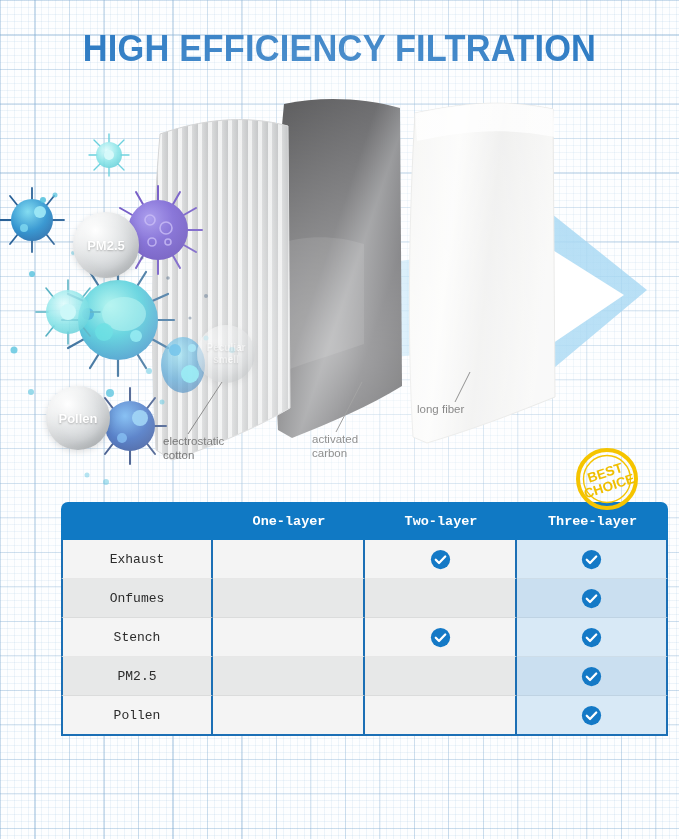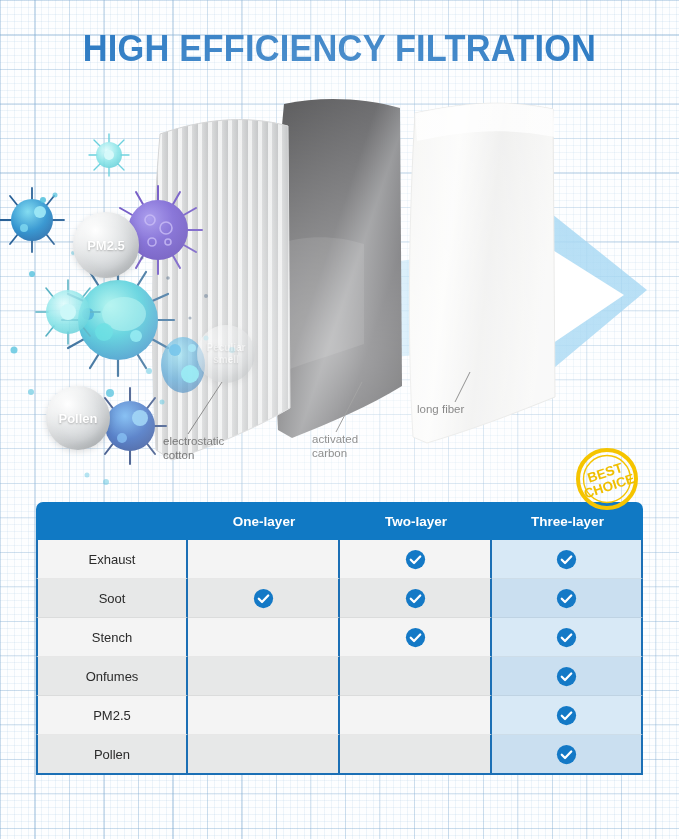--- a/index.html
+++ b/index.html
@@ -50,21 +50,21 @@
     color:#ffffff;font-weight:bold;font-size:13px;text-shadow:0 1px 2px rgba(0,0,0,.35);
   }
   .cap{position:absolute;font-size:11.5px;color:#353535;line-height:14px;font-family:"Liberation Sans", sans-serif;}
 
   
   #badge{position:absolute;left:576px;top:448px;width:62px;height:62px;z-index:40;}
 
   
   #table-wrap{position:absolute;left:36px;top:502px;width:607px;height:309px;z-index:20;}
   table{border-collapse:separate;border-spacing:0;width:607px;table-layout:fixed;
-        font-family:Liberation Sans, sans-serif;}
+        font-family:Liberation Mono, monospace;padding-left:25px;}
   thead th{
     background:#1079c4;color:#fff;font-size:13.5px;font-weight:bold;
     height:38px;padding:0;text-align:center;border:none;
   }
   thead th:first-child{border-top-left-radius:7px;}
   thead th:last-child{border-top-right-radius:7px;}
   tbody td{
     height:38px;font-size:13px;color:#2a2a2a;text-align:center;padding:0;
     border-right:2px solid #1b6fb5;border-bottom:1px solid rgba(0,0,0,.05);
   }
@@ -395,50 +395,35 @@
             <td class="col-2"><svg class="check" viewBox="0 0 24 24">
                 <circle cx="12" cy="12" r="11" fill="#1479c6"></circle>
                 <path d="M6.6 12.3 L10.3 16 L17.4 8.6" fill="none" stroke="#ffffff" stroke-width="2.6" stroke-linecap="round" stroke-linejoin="round"></path>
               </svg></td>
             <td class="col-3"><svg class="check" viewBox="0 0 24 24">
                 <circle cx="12" cy="12" r="11" fill="#1479c6"></circle>
                 <path d="M6.6 12.3 L10.3 16 L17.4 8.6" fill="none" stroke="#ffffff" stroke-width="2.6" stroke-linecap="round" stroke-linejoin="round"></path>
               </svg></td>
           </tr>
           <tr>
-            <td class="col-0"><span class="rowlabel">Soot</span></td>
-            <td class="col-1"><svg class="check" viewBox="0 0 24 24">
-                <circle cx="12" cy="12" r="11" fill="#1479c6"></circle>
-                <path d="M6.6 12.3 L10.3 16 L17.4 8.6" fill="none" stroke="#ffffff" stroke-width="2.6" stroke-linecap="round" stroke-linejoin="round"></path>
-              </svg></td>
-            <td class="col-2"><svg class="check" viewBox="0 0 24 24">
-                <circle cx="12" cy="12" r="11" fill="#1479c6"></circle>
-                <path d="M6.6 12.3 L10.3 16 L17.4 8.6" fill="none" stroke="#ffffff" stroke-width="2.6" stroke-linecap="round" stroke-linejoin="round"></path>
-              </svg></td>
+            <td class="col-0"><span class="rowlabel">Onfumes</span></td>
+            <td class="col-1"><span class="blank"></span></td>
+            <td class="col-2"><span class="blank"></span></td>
             <td class="col-3"><svg class="check" viewBox="0 0 24 24">
                 <circle cx="12" cy="12" r="11" fill="#1479c6"></circle>
                 <path d="M6.6 12.3 L10.3 16 L17.4 8.6" fill="none" stroke="#ffffff" stroke-width="2.6" stroke-linecap="round" stroke-linejoin="round"></path>
               </svg></td>
           </tr>
           <tr>
             <td class="col-0"><span class="rowlabel">Stench</span></td>
             <td class="col-1"><span class="blank"></span></td>
             <td class="col-2"><svg class="check" viewBox="0 0 24 24">
                 <circle cx="12" cy="12" r="11" fill="#1479c6"></circle>
                 <path d="M6.6 12.3 L10.3 16 L17.4 8.6" fill="none" stroke="#ffffff" stroke-width="2.6" stroke-linecap="round" stroke-linejoin="round"></path>
               </svg></td>
-            <td class="col-3"><svg class="check" viewBox="0 0 24 24">
-                <circle cx="12" cy="12" r="11" fill="#1479c6"></circle>
-                <path d="M6.6 12.3 L10.3 16 L17.4 8.6" fill="none" stroke="#ffffff" stroke-width="2.6" stroke-linecap="round" stroke-linejoin="round"></path>
-              </svg></td>
-          </tr>
-          <tr>
-            <td class="col-0"><span class="rowlabel">Onfumes</span></td>
-            <td class="col-1"><span class="blank"></span></td>
-            <td class="col-2"><span class="blank"></span></td>
             <td class="col-3"><svg class="check" viewBox="0 0 24 24">
                 <circle cx="12" cy="12" r="11" fill="#1479c6"></circle>
                 <path d="M6.6 12.3 L10.3 16 L17.4 8.6" fill="none" stroke="#ffffff" stroke-width="2.6" stroke-linecap="round" stroke-linejoin="round"></path>
               </svg></td>
           </tr>
           <tr>
             <td class="col-0"><span class="rowlabel">PM2.5</span></td>
             <td class="col-1"><span class="blank"></span></td>
             <td class="col-2"><span class="blank"></span></td>
             <td class="col-3"><svg class="check" viewBox="0 0 24 24">

